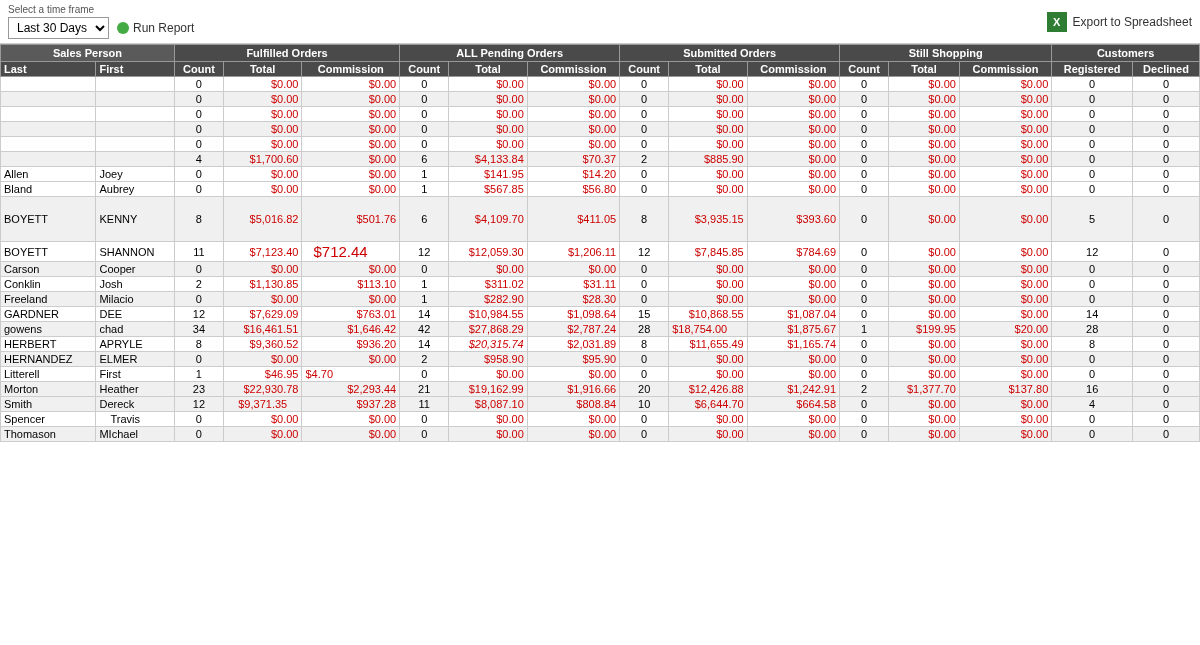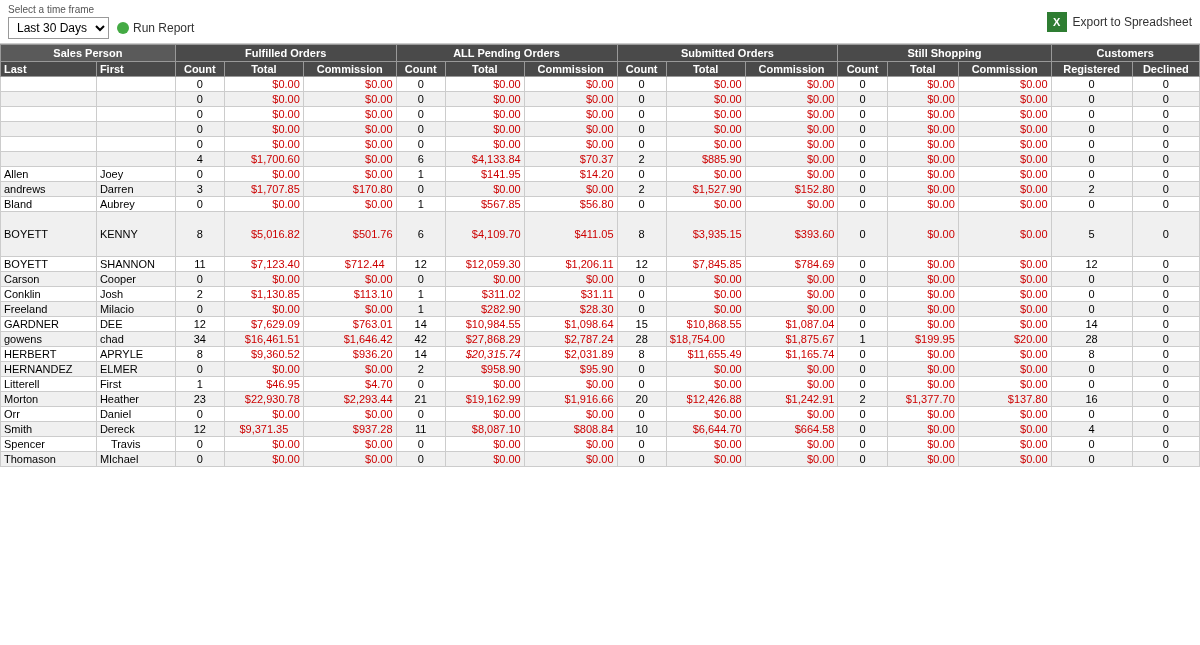--- a/index.html
+++ b/index.html
@@ -196,38 +196,20 @@
           <td style="background: rgb(255, 255, 255); border: 1px solid rgb(204, 204, 204); padding: 1px 3px; font-size: 11px; text-align: center; color: rgb(0, 0, 0);">0</td>
           <td style="background: rgb(255, 255, 255); border: 1px solid rgb(204, 204, 204); padding: 1px 3px; font-size: 11px; text-align: right; color: rgb(204, 0, 0);">$0.00</td>
           <td style="background: rgb(255, 255, 255); border: 1px solid rgb(204, 204, 204); padding: 1px 3px; font-size: 11px; text-align: right; color: rgb(204, 0, 0);">$0.00</td>
           <td style="background: rgb(255, 255, 255); border: 1px solid rgb(204, 204, 204); padding: 1px 3px; font-size: 11px; text-align: center; color: rgb(0, 0, 0);">0</td>
           <td style="background: rgb(255, 255, 255); border: 1px solid rgb(204, 204, 204); padding: 1px 3px; font-size: 11px; text-align: right; color: rgb(204, 0, 0);">$0.00</td>
           <td style="background: rgb(255, 255, 255); border: 1px solid rgb(204, 204, 204); padding: 1px 3px; font-size: 11px; text-align: right; color: rgb(204, 0, 0);">$0.00</td>
           <td style="background: rgb(255, 255, 255); border: 1px solid rgb(204, 204, 204); padding: 1px 3px; font-size: 11px; text-align: center; color: rgb(0, 0, 0);">0</td>
           <td style="background: rgb(255, 255, 255); border: 1px solid rgb(204, 204, 204); padding: 1px 3px; font-size: 11px; text-align: center; color: rgb(0, 0, 0);">0</td>
         </tr>
         <tr>
-          <td style="background: rgb(240, 240, 240); border: 1px solid rgb(204, 204, 204); padding: 1px 3px; font-size: 11px; color: rgb(0, 0, 0);">andrews</td>
-          <td style="background: rgb(240, 240, 240); border: 1px solid rgb(204, 204, 204); padding: 1px 3px; font-size: 11px; color: rgb(0, 0, 0);">Darren</td>
-          <td style="background: rgb(240, 240, 240); border: 1px solid rgb(204, 204, 204); padding: 1px 3px; font-size: 11px; text-align: center; color: rgb(0, 0, 0);">3</td>
-          <td style="background: rgb(240, 240, 240); border: 1px solid rgb(204, 204, 204); padding: 1px 3px; font-size: 11px; text-align: right; color: rgb(204, 0, 0);">$1,707.85</td>
-          <td style="background: rgb(240, 240, 240); border: 1px solid rgb(204, 204, 204); padding: 1px 3px; font-size: 11px; text-align: right; color: rgb(204, 0, 0);">$170.80</td>
-          <td style="background: rgb(240, 240, 240); border: 1px solid rgb(204, 204, 204); padding: 1px 3px; font-size: 11px; text-align: center; color: rgb(0, 0, 0);">0</td>
-          <td style="background: rgb(240, 240, 240); border: 1px solid rgb(204, 204, 204); padding: 1px 3px; font-size: 11px; text-align: right; color: rgb(204, 0, 0);">$0.00</td>
-          <td style="background: rgb(240, 240, 240); border: 1px solid rgb(204, 204, 204); padding: 1px 3px; font-size: 11px; text-align: right; color: rgb(204, 0, 0);">$0.00</td>
-          <td style="background: rgb(240, 240, 240); border: 1px solid rgb(204, 204, 204); padding: 1px 3px; font-size: 11px; text-align: center; color: rgb(0, 0, 0);">2</td>
-          <td style="background: rgb(240, 240, 240); border: 1px solid rgb(204, 204, 204); padding: 1px 3px; font-size: 11px; text-align: right; color: rgb(204, 0, 0);">$1,527.90</td>
-          <td style="background: rgb(240, 240, 240); border: 1px solid rgb(204, 204, 204); padding: 1px 3px; font-size: 11px; text-align: right; color: rgb(204, 0, 0);">$152.80</td>
-          <td style="background: rgb(240, 240, 240); border: 1px solid rgb(204, 204, 204); padding: 1px 3px; font-size: 11px; text-align: center; color: rgb(0, 0, 0);">0</td>
-          <td style="background: rgb(240, 240, 240); border: 1px solid rgb(204, 204, 204); padding: 1px 3px; font-size: 11px; text-align: right; color: rgb(204, 0, 0);">$0.00</td>
-          <td style="background: rgb(240, 240, 240); border: 1px solid rgb(204, 204, 204); padding: 1px 3px; font-size: 11px; text-align: right; color: rgb(204, 0, 0);">$0.00</td>
-          <td style="background: rgb(240, 240, 240); border: 1px solid rgb(204, 204, 204); padding: 1px 3px; font-size: 11px; text-align: center; color: rgb(0, 0, 0);">2</td>
-          <td style="background: rgb(240, 240, 240); border: 1px solid rgb(204, 204, 204); padding: 1px 3px; font-size: 11px; text-align: center; color: rgb(0, 0, 0);">0</td>
-        </tr>
-        <tr>
           <td style="background: rgb(255, 255, 255); border: 1px solid rgb(204, 204, 204); padding: 1px 3px; font-size: 11px; color: rgb(0, 0, 0);">Bland</td>
           <td style="background: rgb(255, 255, 255); border: 1px solid rgb(204, 204, 204); padding: 1px 3px; font-size: 11px; color: rgb(0, 0, 0);">Aubrey</td>
           <td style="background: rgb(255, 255, 255); border: 1px solid rgb(204, 204, 204); padding: 1px 3px; font-size: 11px; text-align: center; color: rgb(0, 0, 0);">0</td>
           <td style="background: rgb(255, 255, 255); border: 1px solid rgb(204, 204, 204); padding: 1px 3px; font-size: 11px; text-align: right; color: rgb(204, 0, 0);">$0.00</td>
           <td style="background: rgb(255, 255, 255); border: 1px solid rgb(204, 204, 204); padding: 1px 3px; font-size: 11px; text-align: right; color: rgb(204, 0, 0);">$0.00</td>
           <td style="background: rgb(255, 255, 255); border: 1px solid rgb(204, 204, 204); padding: 1px 3px; font-size: 11px; text-align: center; color: rgb(0, 0, 0);">1</td>
           <td style="background: rgb(255, 255, 255); border: 1px solid rgb(204, 204, 204); padding: 1px 3px; font-size: 11px; text-align: right; color: rgb(204, 0, 0);">$567.85</td>
           <td style="background: rgb(255, 255, 255); border: 1px solid rgb(204, 204, 204); padding: 1px 3px; font-size: 11px; text-align: right; color: rgb(204, 0, 0);">$56.80</td>
           <td style="background: rgb(255, 255, 255); border: 1px solid rgb(204, 204, 204); padding: 1px 3px; font-size: 11px; text-align: center; color: rgb(0, 0, 0);">0</td>
           <td style="background: rgb(255, 255, 255); border: 1px solid rgb(204, 204, 204); padding: 1px 3px; font-size: 11px; text-align: right; color: rgb(204, 0, 0);">$0.00</td>
@@ -254,21 +236,21 @@
           <td style="background: rgb(240, 240, 240); border: 1px solid rgb(204, 204, 204); padding: 1px 3px; font-size: 11px; text-align: right; color: rgb(204, 0, 0);">$0.00</td>
           <td style="background: rgb(240, 240, 240); border: 1px solid rgb(204, 204, 204); padding: 1px 3px; font-size: 11px; text-align: right; color: rgb(204, 0, 0);">$0.00</td>
           <td style="background: rgb(240, 240, 240); border: 1px solid rgb(204, 204, 204); padding: 1px 3px; font-size: 11px; text-align: center; color: rgb(0, 0, 0);">5</td>
           <td style="background: rgb(240, 240, 240); border: 1px solid rgb(204, 204, 204); padding: 1px 3px; font-size: 11px; text-align: center; color: rgb(0, 0, 0);">0</td>
         </tr>
         <tr>
           <td style="background: rgb(255, 255, 255); border: 1px solid rgb(204, 204, 204); padding: 1px 3px; font-size: 11px; color: rgb(0, 0, 0);">BOYETT</td>
           <td style="background: rgb(255, 255, 255); border: 1px solid rgb(204, 204, 204); padding: 1px 3px; font-size: 11px; color: rgb(0, 0, 0);">SHANNON</td>
           <td style="background: rgb(255, 255, 255); border: 1px solid rgb(204, 204, 204); padding: 1px 3px; font-size: 11px; text-align: center; color: rgb(0, 0, 0);">11</td>
           <td style="background: rgb(255, 255, 255); border: 1px solid rgb(204, 204, 204); padding: 1px 3px; font-size: 11px; text-align: right; color: rgb(204, 0, 0);">$7,123.40</td>
-          <td style="background: rgb(255, 255, 255); border: 1px solid rgb(204, 204, 204); padding: 1px 11px; font-size: 11px; text-align: right; color: rgb(204, 0, 0);">$712.44</td>
+          <td style="background: rgb(255, 255, 255); border: 1px solid rgb(204, 204, 204); padding: 1px 11px; font-size: 15px; text-align: left; color: rgb(204, 0, 0);">$712.44</td>
           <td style="background: rgb(255, 255, 255); border: 1px solid rgb(204, 204, 204); padding: 1px 3px; font-size: 11px; text-align: center; color: rgb(0, 0, 0);">12</td>
           <td style="background: rgb(255, 255, 255); border: 1px solid rgb(204, 204, 204); padding: 1px 3px; font-size: 11px; text-align: right; color: rgb(204, 0, 0);">$12,059.30</td>
           <td style="background: rgb(255, 255, 255); border: 1px solid rgb(204, 204, 204); padding: 1px 3px; font-size: 11px; text-align: right; color: rgb(204, 0, 0);">$1,206.11</td>
           <td style="background: rgb(255, 255, 255); border: 1px solid rgb(204, 204, 204); padding: 1px 3px; font-size: 11px; text-align: center; color: rgb(0, 0, 0);">12</td>
           <td style="background: rgb(255, 255, 255); border: 1px solid rgb(204, 204, 204); padding: 1px 3px; font-size: 11px; text-align: right; color: rgb(204, 0, 0);">$7,845.85</td>
           <td style="background: rgb(255, 255, 255); border: 1px solid rgb(204, 204, 204); padding: 1px 3px; font-size: 11px; text-align: right; color: rgb(204, 0, 0);">$784.69</td>
           <td style="background: rgb(255, 255, 255); border: 1px solid rgb(204, 204, 204); padding: 1px 3px; font-size: 11px; text-align: center; color: rgb(0, 0, 0);">0</td>
           <td style="background: rgb(255, 255, 255); border: 1px solid rgb(204, 204, 204); padding: 1px 3px; font-size: 11px; text-align: right; color: rgb(204, 0, 0);">$0.00</td>
           <td style="background: rgb(255, 255, 255); border: 1px solid rgb(204, 204, 204); padding: 1px 3px; font-size: 11px; text-align: right; color: rgb(204, 0, 0);">$0.00</td>
           <td style="background: rgb(255, 255, 255); border: 1px solid rgb(204, 204, 204); padding: 1px 3px; font-size: 11px; text-align: center; color: rgb(0, 0, 0);">12</td>
@@ -398,21 +380,21 @@
           <td style="background: rgb(240, 240, 240); border: 1px solid rgb(204, 204, 204); padding: 1px 3px; font-size: 11px; text-align: right; color: rgb(204, 0, 0);">$0.00</td>
           <td style="background: rgb(240, 240, 240); border: 1px solid rgb(204, 204, 204); padding: 1px 3px; font-size: 11px; text-align: right; color: rgb(204, 0, 0);">$0.00</td>
           <td style="background: rgb(240, 240, 240); border: 1px solid rgb(204, 204, 204); padding: 1px 3px; font-size: 11px; text-align: center; color: rgb(0, 0, 0);">0</td>
           <td style="background: rgb(240, 240, 240); border: 1px solid rgb(204, 204, 204); padding: 1px 3px; font-size: 11px; text-align: center; color: rgb(0, 0, 0);">0</td>
         </tr>
         <tr>
           <td style="background: rgb(255, 255, 255); border: 1px solid rgb(204, 204, 204); padding: 1px 3px; font-size: 11px; color: rgb(0, 0, 0);">Litterell</td>
           <td style="background: rgb(255, 255, 255); border: 1px solid rgb(204, 204, 204); padding: 1px 3px; font-size: 11px; color: rgb(0, 0, 0);">First</td>
           <td style="background: rgb(255, 255, 255); border: 1px solid rgb(204, 204, 204); padding: 1px 3px; font-size: 11px; text-align: center; color: rgb(0, 0, 0);">1</td>
           <td style="background: rgb(255, 255, 255); border: 1px solid rgb(204, 204, 204); padding: 1px 3px; font-size: 11px; text-align: right; color: rgb(204, 0, 0);">$46.95</td>
-          <td style="background: rgb(255, 255, 255); border: 1px solid rgb(204, 204, 204); padding: 1px 3px; font-size: 11px; text-align: right; color: rgb(204, 0, 0);">$4.70</td>
+          <td style="background: rgb(255, 255, 255); border: 1px solid rgb(204, 204, 204); padding: 1px 3px; font-size: 11px; text-align: left; color: rgb(204, 0, 0);">$4.70</td>
           <td style="background: rgb(255, 255, 255); border: 1px solid rgb(204, 204, 204); padding: 1px 3px; font-size: 11px; text-align: center; color: rgb(0, 0, 0);">0</td>
           <td style="background: rgb(255, 255, 255); border: 1px solid rgb(204, 204, 204); padding: 1px 3px; font-size: 11px; text-align: right; color: rgb(204, 0, 0);">$0.00</td>
           <td style="background: rgb(255, 255, 255); border: 1px solid rgb(204, 204, 204); padding: 1px 3px; font-size: 11px; text-align: right; color: rgb(204, 0, 0);">$0.00</td>
           <td style="background: rgb(255, 255, 255); border: 1px solid rgb(204, 204, 204); padding: 1px 3px; font-size: 11px; text-align: center; color: rgb(0, 0, 0);">0</td>
           <td style="background: rgb(255, 255, 255); border: 1px solid rgb(204, 204, 204); padding: 1px 3px; font-size: 11px; text-align: right; color: rgb(204, 0, 0);">$0.00</td>
           <td style="background: rgb(255, 255, 255); border: 1px solid rgb(204, 204, 204); padding: 1px 3px; font-size: 11px; text-align: right; color: rgb(204, 0, 0);">$0.00</td>
           <td style="background: rgb(255, 255, 255); border: 1px solid rgb(204, 204, 204); padding: 1px 3px; font-size: 11px; text-align: center; color: rgb(0, 0, 0);">0</td>
           <td style="background: rgb(255, 255, 255); border: 1px solid rgb(204, 204, 204); padding: 1px 3px; font-size: 11px; text-align: right; color: rgb(204, 0, 0);">$0.00</td>
           <td style="background: rgb(255, 255, 255); border: 1px solid rgb(204, 204, 204); padding: 1px 3px; font-size: 11px; text-align: right; color: rgb(204, 0, 0);">$0.00</td>
           <td style="background: rgb(255, 255, 255); border: 1px solid rgb(204, 204, 204); padding: 1px 3px; font-size: 11px; text-align: center; color: rgb(0, 0, 0);">0</td>
@@ -430,38 +412,20 @@
           <td style="background: rgb(240, 240, 240); border: 1px solid rgb(204, 204, 204); padding: 1px 3px; font-size: 11px; text-align: center; color: rgb(0, 0, 0);">20</td>
           <td style="background: rgb(240, 240, 240); border: 1px solid rgb(204, 204, 204); padding: 1px 3px; font-size: 11px; text-align: right; color: rgb(204, 0, 0);">$12,426.88</td>
           <td style="background: rgb(240, 240, 240); border: 1px solid rgb(204, 204, 204); padding: 1px 3px; font-size: 11px; text-align: right; color: rgb(204, 0, 0);">$1,242.91</td>
           <td style="background: rgb(240, 240, 240); border: 1px solid rgb(204, 204, 204); padding: 1px 3px; font-size: 11px; text-align: center; color: rgb(0, 0, 0);">2</td>
           <td style="background: rgb(240, 240, 240); border: 1px solid rgb(204, 204, 204); padding: 1px 3px; font-size: 11px; text-align: right; color: rgb(204, 0, 0);">$1,377.70</td>
           <td style="background: rgb(240, 240, 240); border: 1px solid rgb(204, 204, 204); padding: 1px 3px; font-size: 11px; text-align: right; color: rgb(204, 0, 0);">$137.80</td>
           <td style="background: rgb(240, 240, 240); border: 1px solid rgb(204, 204, 204); padding: 1px 3px; font-size: 11px; text-align: center; color: rgb(0, 0, 0);">16</td>
           <td style="background: rgb(240, 240, 240); border: 1px solid rgb(204, 204, 204); padding: 1px 3px; font-size: 11px; text-align: center; color: rgb(0, 0, 0);">0</td>
         </tr>
         <tr>
-          <td style="background: rgb(255, 255, 255); border: 1px solid rgb(204, 204, 204); padding: 1px 3px; font-size: 11px; color: rgb(0, 0, 0);">Orr</td>
-          <td style="background: rgb(255, 255, 255); border: 1px solid rgb(204, 204, 204); padding: 1px 3px; font-size: 11px; color: rgb(0, 0, 0);">Daniel</td>
-          <td style="background: rgb(255, 255, 255); border: 1px solid rgb(204, 204, 204); padding: 1px 3px; font-size: 11px; text-align: center; color: rgb(0, 0, 0);">0</td>
-          <td style="background: rgb(255, 255, 255); border: 1px solid rgb(204, 204, 204); padding: 1px 3px; font-size: 11px; text-align: right; color: rgb(204, 0, 0);">$0.00</td>
-          <td style="background: rgb(255, 255, 255); border: 1px solid rgb(204, 204, 204); padding: 1px 3px; font-size: 11px; text-align: right; color: rgb(204, 0, 0);">$0.00</td>
-          <td style="background: rgb(255, 255, 255); border: 1px solid rgb(204, 204, 204); padding: 1px 3px; font-size: 11px; text-align: center; color: rgb(0, 0, 0);">0</td>
-          <td style="background: rgb(255, 255, 255); border: 1px solid rgb(204, 204, 204); padding: 1px 3px; font-size: 11px; text-align: right; color: rgb(204, 0, 0);">$0.00</td>
-          <td style="background: rgb(255, 255, 255); border: 1px solid rgb(204, 204, 204); padding: 1px 3px; font-size: 11px; text-align: right; color: rgb(204, 0, 0);">$0.00</td>
-          <td style="background: rgb(255, 255, 255); border: 1px solid rgb(204, 204, 204); padding: 1px 3px; font-size: 11px; text-align: center; color: rgb(0, 0, 0);">0</td>
-          <td style="background: rgb(255, 255, 255); border: 1px solid rgb(204, 204, 204); padding: 1px 3px; font-size: 11px; text-align: right; color: rgb(204, 0, 0);">$0.00</td>
-          <td style="background: rgb(255, 255, 255); border: 1px solid rgb(204, 204, 204); padding: 1px 3px; font-size: 11px; text-align: right; color: rgb(204, 0, 0);">$0.00</td>
-          <td style="background: rgb(255, 255, 255); border: 1px solid rgb(204, 204, 204); padding: 1px 3px; font-size: 11px; text-align: center; color: rgb(0, 0, 0);">0</td>
-          <td style="background: rgb(255, 255, 255); border: 1px solid rgb(204, 204, 204); padding: 1px 3px; font-size: 11px; text-align: right; color: rgb(204, 0, 0);">$0.00</td>
-          <td style="background: rgb(255, 255, 255); border: 1px solid rgb(204, 204, 204); padding: 1px 3px; font-size: 11px; text-align: right; color: rgb(204, 0, 0);">$0.00</td>
-          <td style="background: rgb(255, 255, 255); border: 1px solid rgb(204, 204, 204); padding: 1px 3px; font-size: 11px; text-align: center; color: rgb(0, 0, 0);">0</td>
-          <td style="background: rgb(255, 255, 255); border: 1px solid rgb(204, 204, 204); padding: 1px 3px; font-size: 11px; text-align: center; color: rgb(0, 0, 0);">0</td>
-        </tr>
-        <tr>
           <td style="background: rgb(240, 240, 240); border: 1px solid rgb(204, 204, 204); padding: 1px 3px; font-size: 11px; color: rgb(0, 0, 0);">Smith</td>
           <td style="background: rgb(240, 240, 240); border: 1px solid rgb(204, 204, 204); padding: 1px 3px; font-size: 11px; color: rgb(0, 0, 0);">Dereck</td>
           <td style="background: rgb(240, 240, 240); border: 1px solid rgb(204, 204, 204); padding: 1px 3px; font-size: 11px; text-align: center; color: rgb(0, 0, 0);">12</td>
           <td style="background: rgb(240, 240, 240); border: 1px solid rgb(204, 204, 204); padding: 1px 3px; font-size: 11px; text-align: center; color: rgb(204, 0, 0);">$9,371.35</td>
           <td style="background: rgb(240, 240, 240); border: 1px solid rgb(204, 204, 204); padding: 1px 3px; font-size: 11px; text-align: right; color: rgb(204, 0, 0);">$937.28</td>
           <td style="background: rgb(240, 240, 240); border: 1px solid rgb(204, 204, 204); padding: 1px 3px; font-size: 11px; text-align: center; color: rgb(0, 0, 0);">11</td>
           <td style="background: rgb(240, 240, 240); border: 1px solid rgb(204, 204, 204); padding: 1px 3px; font-size: 11px; text-align: right; color: rgb(204, 0, 0);">$8,087.10</td>
           <td style="background: rgb(240, 240, 240); border: 1px solid rgb(204, 204, 204); padding: 1px 3px; font-size: 11px; text-align: right; color: rgb(204, 0, 0);">$808.84</td>
           <td style="background: rgb(240, 240, 240); border: 1px solid rgb(204, 204, 204); padding: 1px 3px; font-size: 11px; text-align: center; color: rgb(0, 0, 0);">10</td>
           <td style="background: rgb(240, 240, 240); border: 1px solid rgb(204, 204, 204); padding: 1px 3px; font-size: 11px; text-align: right; color: rgb(204, 0, 0);">$6,644.70</td>

